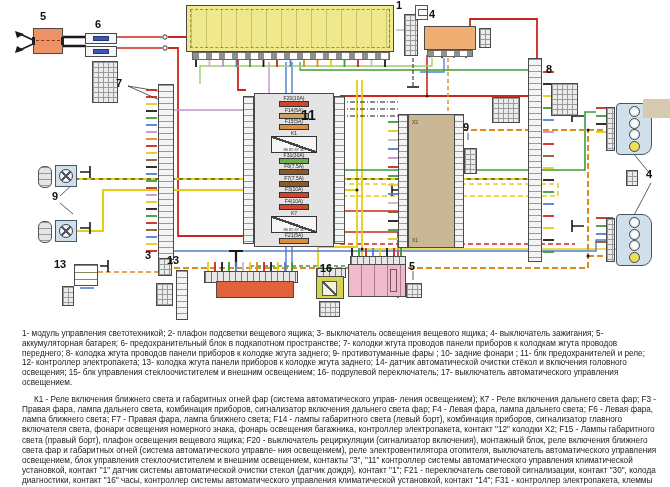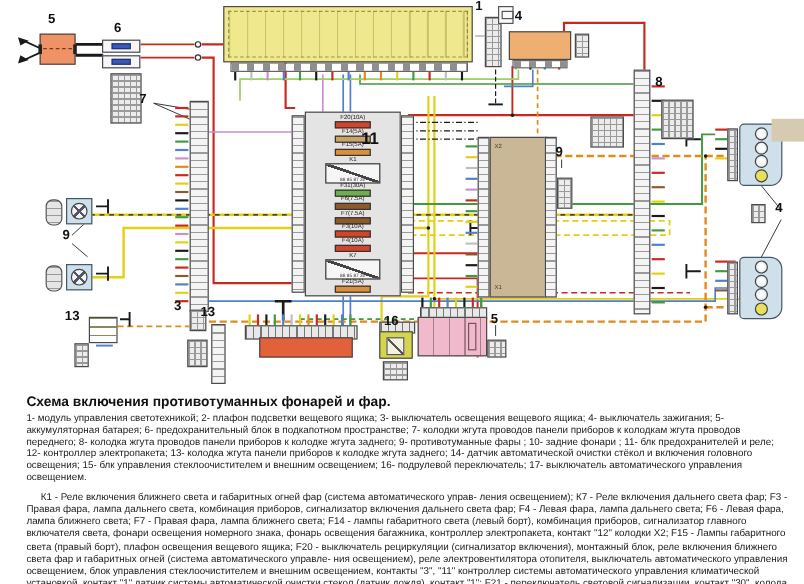--- a/index.html
+++ b/index.html
@@ -417,17 +417,16 @@
     <span class="num num-lg" style="left:301px;top:108px">11</span>
     <span class="num" style="left:463px;top:122px">9</span>
     <span class="num" style="left:145px;top:250px">3</span>
     <span class="num" style="left:54px;top:259px">13</span>
     <span class="num" style="left:167px;top:255px">13</span>
     <span class="num" style="left:320px;top:263px">16</span>
     <span class="num" style="left:409px;top:261px">5</span>
   </div>
 
   <div class="caption">
-    <h1 class="title">Схема включения противотуманных фонарей и фар.</h1>
     <p class="legend">1- модуль управления светотехникой; 2- плафон подсветки вещевого ящика; 3- выключатель освещения вещевого ящика; 4- выключатель зажигания; 5- аккумуляторная батарея; 6- предохранительный блок в подкапотном пространстве; 7- колодки жгута проводов панели приборов к колодкам жгута проводов переднего; 8- колодка жгута проводов панели приборов к колодке жгута заднего; 9- противотуманные  фары ;  10- задние фонари  ;  11- блк предохранителей и реле; 12- контроллер электропакета; 13- колодка жгута панели приборов к колодке жгута заднего; 14- датчик автоматической очистки стёкол и включения головного освещения; 15- блк управления стеклоочистителем и внешним освещением; 16- подрулевой переключатель; 17- выключатель автоматического управления освещением.</p>
     <p class="notes">К1 - Реле  включения ближнего света  и габаритных огней  фар (система автоматического управ- ления освещением); К7 - Реле  включения дальнего света  фар; F3 - Правая фара, лампа дальнего света, комбинация приборов, сигнализатор включения дальнего света  фар; F4 - Левая фара, лампа дальнего света; F6 - Левая фара, лампа ближнего света; F7 - Правая фара, лампа ближнего света; F14 - лампы габаритного света  (левый борт), комбинация приборов, сигнализатор главного включателя света, фонари освещения номерного знака, фонарь освещения багажника, контроллер электропакета, контакт "12" колодки Х2; F15 - Лампы габаритного света  (правый борт), плафон освещения вещевого ящика; F20 - выключатель рециркуляции (сигнализатор включения), монтажный блок, реле включения ближнего света  фар и габаритных огней  (система автоматического управле- ния освещением), реле электровентилятора отопителя, выключатель автоматического управления освещением, блок управления стеклоочистителем и внешним освещением, контакты "3", "11" контроллер системы автоматического управления климатической установкой, контакт "1" датчик системы автоматической очистки стекол (датчик дождя), контакт "1"; F21 - переключатель световой сигнализации, контакт "30", колода диагностики, контакт "16" часы, контроллер системы автоматического управления климатической установкой, контакт "14"; F31 - контроллер электропакета, клеммы "2" и "3" колодки Х1, модуль двери водителя, контакт "6", плафон освещения порога левой  передней двери</p>
   </div>
 </div>
 
 </body></html>

